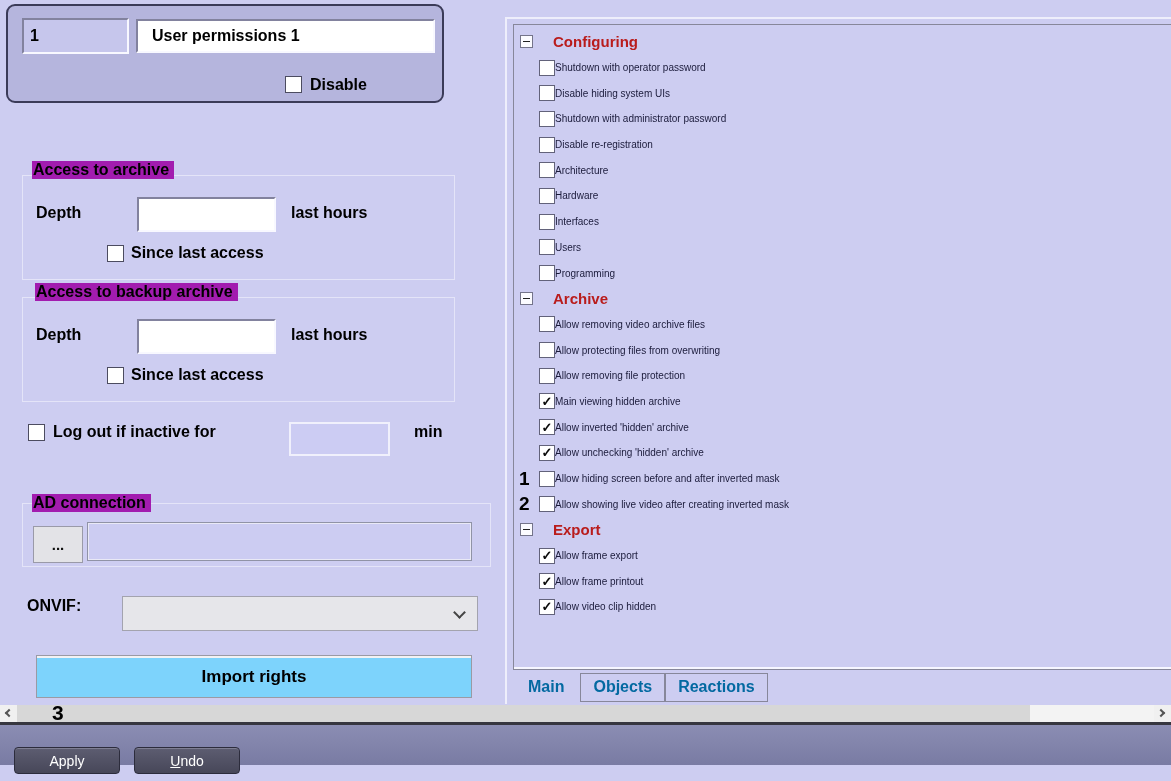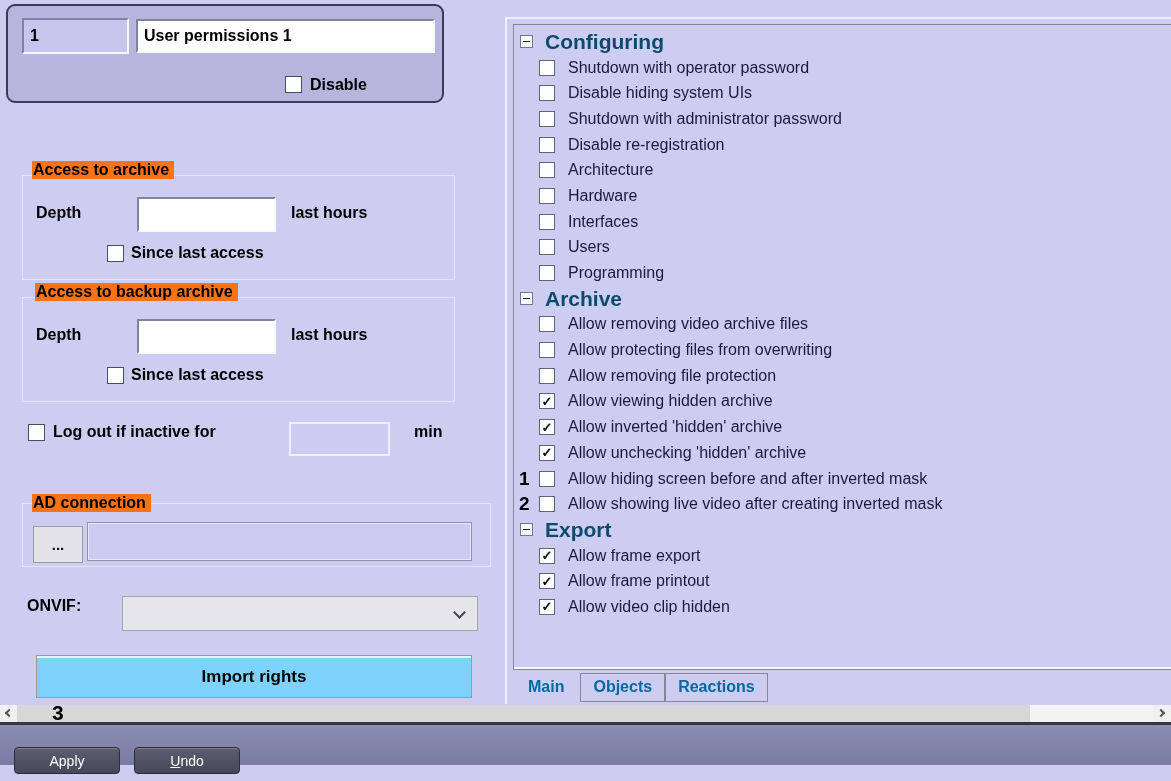--- a/index.html
+++ b/index.html
@@ -7,28 +7,28 @@
   #app{position:relative;width:1171px;height:781px;background:#cdcdf1;overflow:hidden;}
 
   
   .top-box{position:absolute;left:6px;top:4px;width:438px;height:99px;background:#b5b5dd;
            border:2px solid #3b3b58;border-radius:9px;}
   .sunken{border-top:2px solid #82829e;border-left:2px solid #82829e;
           border-bottom:2px solid #f8f8ff;border-right:2px solid #f8f8ff;}
   .id-input{position:absolute;left:14px;top:12px;width:107px;height:36px;background:#c6c6ec;
             font-weight:bold;font-size:16px;color:#000;padding:0 6px;outline:none;}
   .name-input{position:absolute;left:128px;top:13px;width:299px;height:34px;background:#fff;
-            font-weight:bold;font-size:16px;color:#000;padding:0 6px;outline:none;}
+            font-weight:bold;font-size:16px;color:#000;padding:0 14px;outline:none;}
   .cb-square{display:inline-block;width:17px;height:17px;background:#fff;border:1px solid #4c4c60;}
   .disable-cb{position:absolute;left:277px;top:70px;}
   .disable-lb{position:absolute;left:302px;top:70px;font-weight:bold;font-size:16px;}
 
   
   .gframe{position:absolute;border:1px solid #e4e4f8;}
-  .glabel{position:absolute;font-weight:bold;font-size:16px;color:#000;background:#f97316;padding:0 5px 0 1px;}
+  .glabel{position:absolute;font-weight:bold;font-size:16px;color:#000;background:#a21caf;padding:0 5px 0 1px;}
   .blabel{position:absolute;font-weight:bold;font-size:16px;color:#000;}
   .w-input{position:absolute;background:#fff;outline:none;font-size:15px;padding:0 5px;}
 
   
   .browse-btn{position:absolute;left:33px;top:526px;width:50px;height:37px;background:#e3e3e7;
               border:1px solid #9a9aa8;font-weight:bold;font-size:15px;color:#111;cursor:default;}
   .ad-field{position:absolute;left:87px;top:522px;width:385px;height:39px;background:#ccccf2;
             border:1px solid #9093a6;box-shadow:inset 0 0 0 1px #e9e9f6;outline:none;font-size:15px;padding:0 6px;}
   .onvif-select{position:absolute;left:122px;top:596px;width:356px;height:35px;background:#e6e6ea;
             border:1px solid #a3a3ae;}
@@ -42,25 +42,25 @@
                border-top:2px solid #eeeefb;border-left:2px solid #eeeefb;}
   .tree-panel{position:absolute;left:513px;top:24px;width:658px;height:646px;background:#cdcdf1;
               border:1px solid #87879a;border-right:none;box-shadow:inset 0 -2px 0 #f6f6ff;
               padding-top:4px;overflow:hidden;}
   .t-row{position:relative;height:25.7px;display:flex;align-items:center;}
   .t-group{padding-left:6px;}
   .t-item{padding-left:25px;}
   .minusbox{width:13px;height:13px;background:#fbfbff;border:1px solid #74748a;
             display:inline-flex;align-items:center;justify-content:center;flex:none;}
   .minusline{width:7px;height:1px;background:#222;}
-  .t-group .g-label{margin-left:12px;font-weight:bold;font-size:21px;color:#0c4a6e;}
+  .t-group .g-label{margin-left:20px;font-weight:bold;font-size:15px;color:#b91c1c;}
   .t-cb{width:16px;height:16px;background:#fff;border:1px solid #62627a;flex:none;
         display:inline-flex;align-items:center;justify-content:center;
         font-size:13px;font-weight:bold;color:#0a0a0a;line-height:1;}
-  .t-item .i-label{margin-left:13px;font-size:16px;color:#1a1a3a;}
+  .t-item .i-label{font-size:10px;color:#1a1a3a;}
   .ann{position:absolute;left:5px;top:50%;transform:translateY(-50%);
        font-weight:bold;font-size:19px;color:#000;}
 
   
   .tabs{position:absolute;left:513px;top:672px;height:31px;display:flex;align-items:flex-start;}
   .tab{font-weight:bold;font-size:16px;color:#0369a1;padding:4px 12px 5px 12px;cursor:default;}
   .tab.active{border:none;background:transparent;padding:6px 16px 5px 15px;}
   .tab.plain{border:1px solid #87879a;background:#cdcdf1;margin-top:1px;}
 
   
@@ -183,21 +183,21 @@
       <div class="t-row t-item">
         <span class="t-cb"></span>
         <span class="i-label">Allow protecting files from overwriting</span>
       </div>
       <div class="t-row t-item">
         <span class="t-cb"></span>
         <span class="i-label">Allow removing file protection</span>
       </div>
       <div class="t-row t-item">
         <span class="t-cb">✓</span>
-        <span class="i-label">Allow viewing hidden archive</span>
+        <span class="i-label">Main viewing hidden archive</span>
       </div>
       <div class="t-row t-item">
         <span class="t-cb">✓</span>
         <span class="i-label">Allow inverted 'hidden' archive</span>
       </div>
       <div class="t-row t-item">
         <span class="t-cb">✓</span>
         <span class="i-label">Allow unchecking 'hidden' archive</span>
       </div>
       <div class="t-row t-item">

